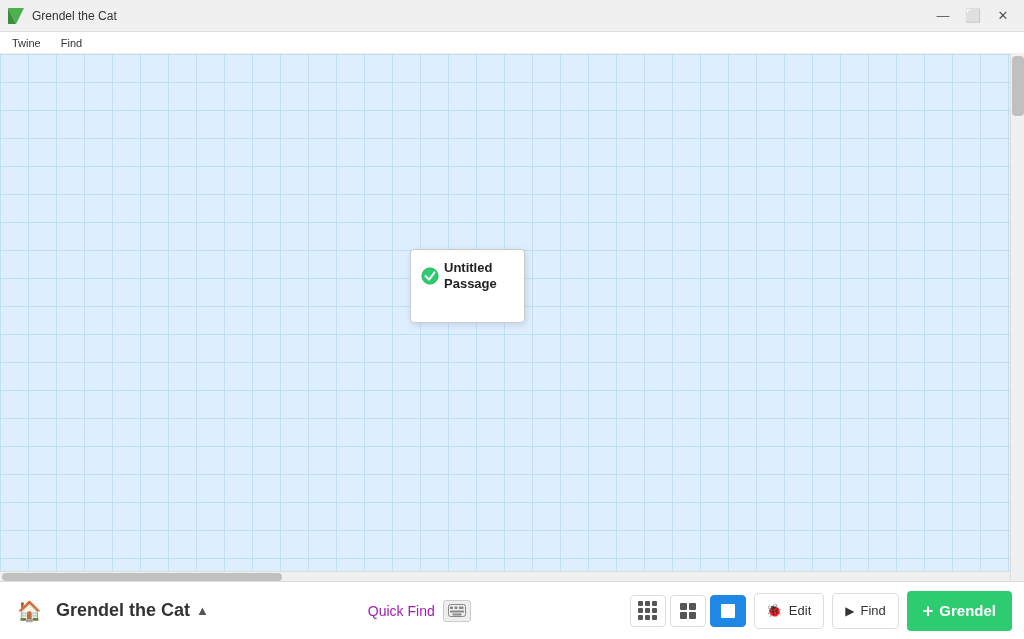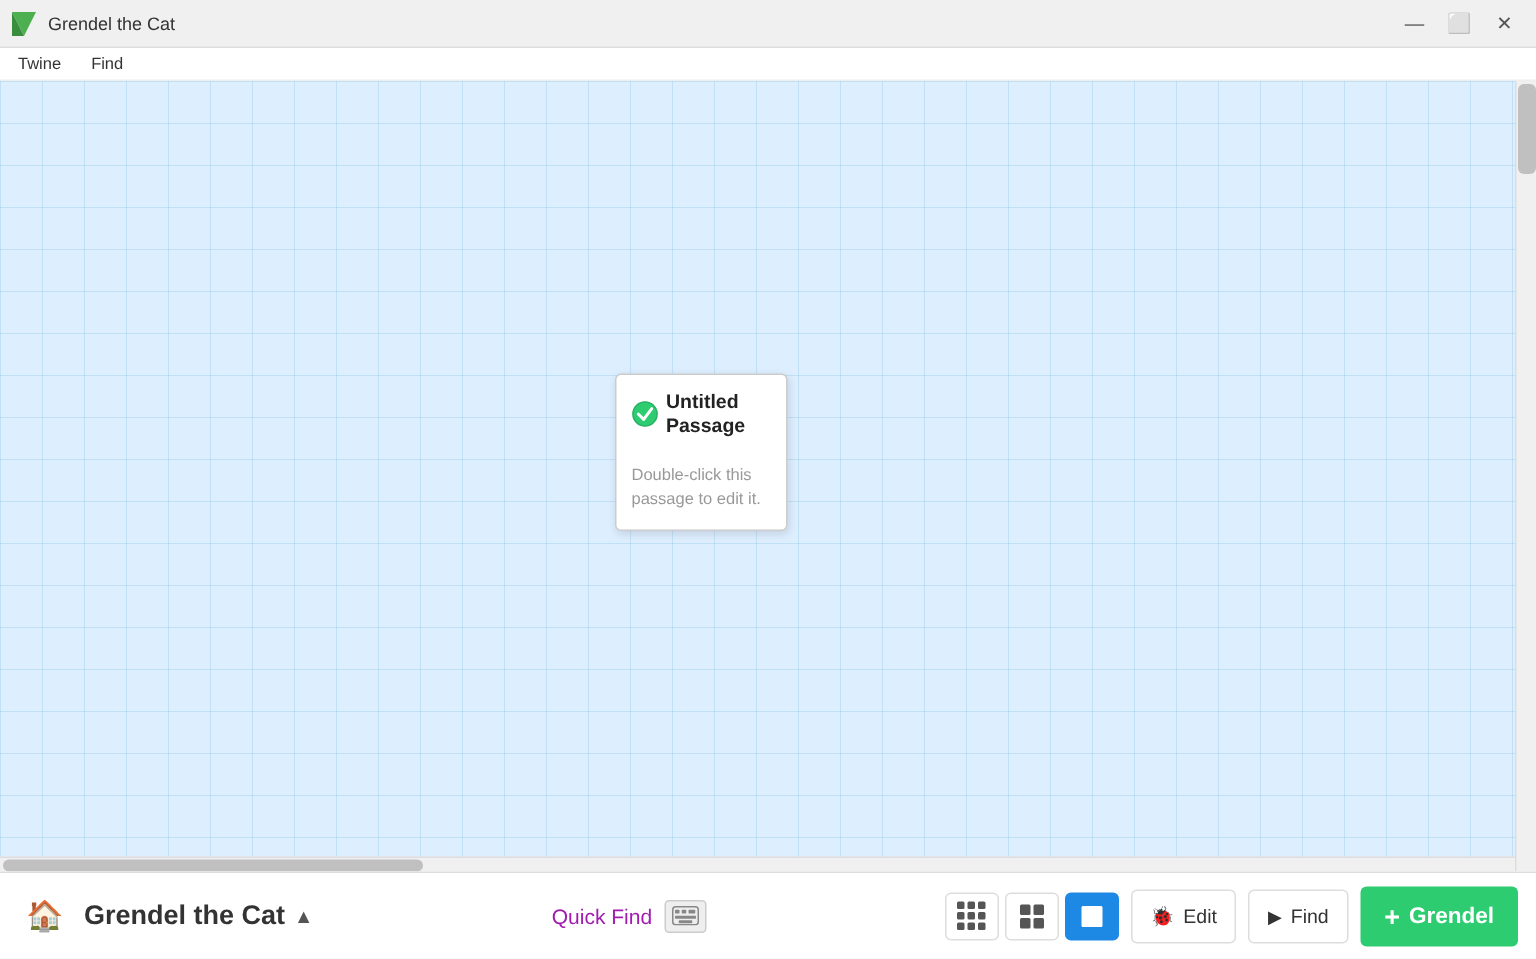--- a/index.html
+++ b/index.html
@@ -328,21 +328,20 @@
 
   <div class="passage-card">
     <div class="passage-card-title-row">
 
       <svg class="passage-start-icon" viewBox="0 0 20 20">
         <circle cx="10" cy="10" r="9" fill="#2ecc71" stroke="#27ae60" stroke-width="1"></circle>
         <polyline points="5,10 9,14 15,6" fill="none" stroke="#fff" stroke-width="2.2" stroke-linecap="round" stroke-linejoin="round"></polyline>
       </svg>
       <span class="passage-card-title">Untitled Passage</span>
     </div>
-    <div class="passage-card-hint">Double-click this passage to edit it.</div>
   </div>
 
   <div class="scrollbar-right">
     <div class="scrollbar-thumb"></div>
   </div>
 
 </div>
 
 <div class="scrollbar-bottom">
   <div class="scrollbar-bottom-thumb"></div>

